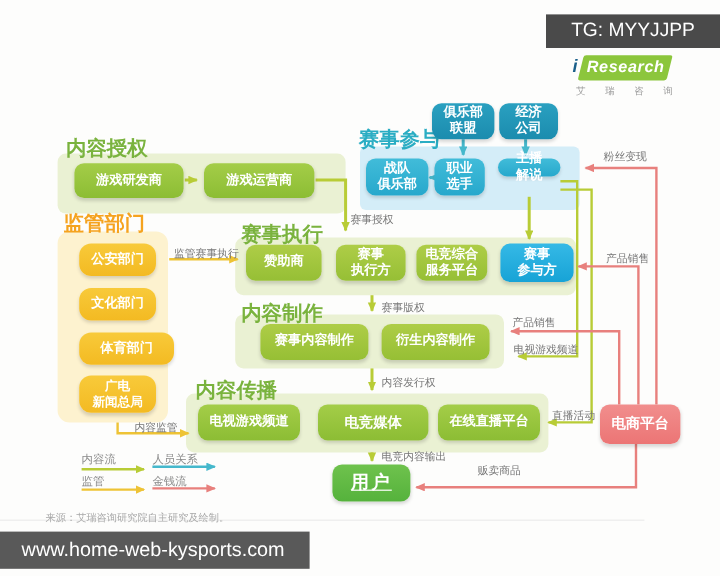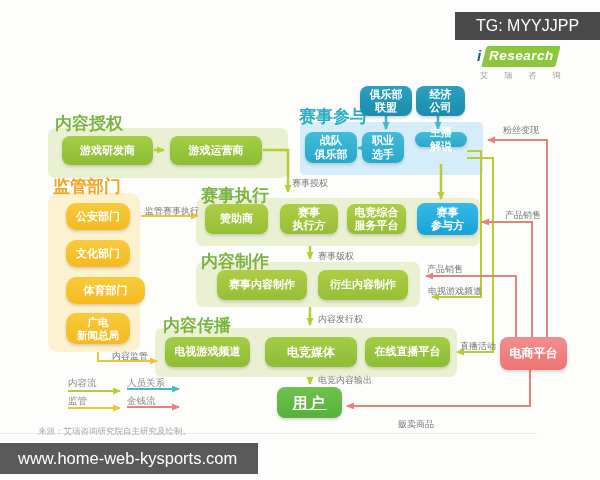--- a/index.html
+++ b/index.html
@@ -163,21 +163,21 @@
 
   <div class="lbl" style="left:292px;top:177px;">赛事授权</div>
   <div class="lbl" style="left:318px;top:250px;">赛事版权</div>
   <div class="lbl" style="left:318px;top:313px;">内容发行权</div>
   <div class="lbl" style="left:318px;top:374px;">电竞内容输出</div>
   <div class="lbl" style="left:503px;top:124px;">粉丝变现</div>
   <div class="lbl" style="left:505px;top:209px;">产品销售</div>
   <div class="lbl" style="left:427px;top:263px;">产品销售</div>
   <div class="lbl" style="left:428px;top:285px;">电视游戏频道</div>
   <div class="lbl" style="left:460px;top:340px;">直播活动</div>
-  <div class="lbl" style="left:398px;top:386px;margin-top:32px;">贩卖商品</div>
+  <div class="lbl" style="left:398px;top:386px;">贩卖商品</div>
   <div class="lbl" style="left:145px;top:205px;">监管赛事执行</div>
   <div class="lbl" style="left:112px;top:350px;">内容监管</div>
 
   <div class="legend-txt" style="left:68px;top:377px;">内容流</div>
   <div class="legend-txt" style="left:127px;top:377px;">人员关系</div>
   <div class="legend-txt" style="left:68px;top:395px;">监管</div>
   <div class="legend-txt" style="left:127px;top:395px;">金钱流</div>
 
   <div class="src">来源：艾瑞咨询研究院自主研究及绘制。</div>
   <div class="footerbar">

